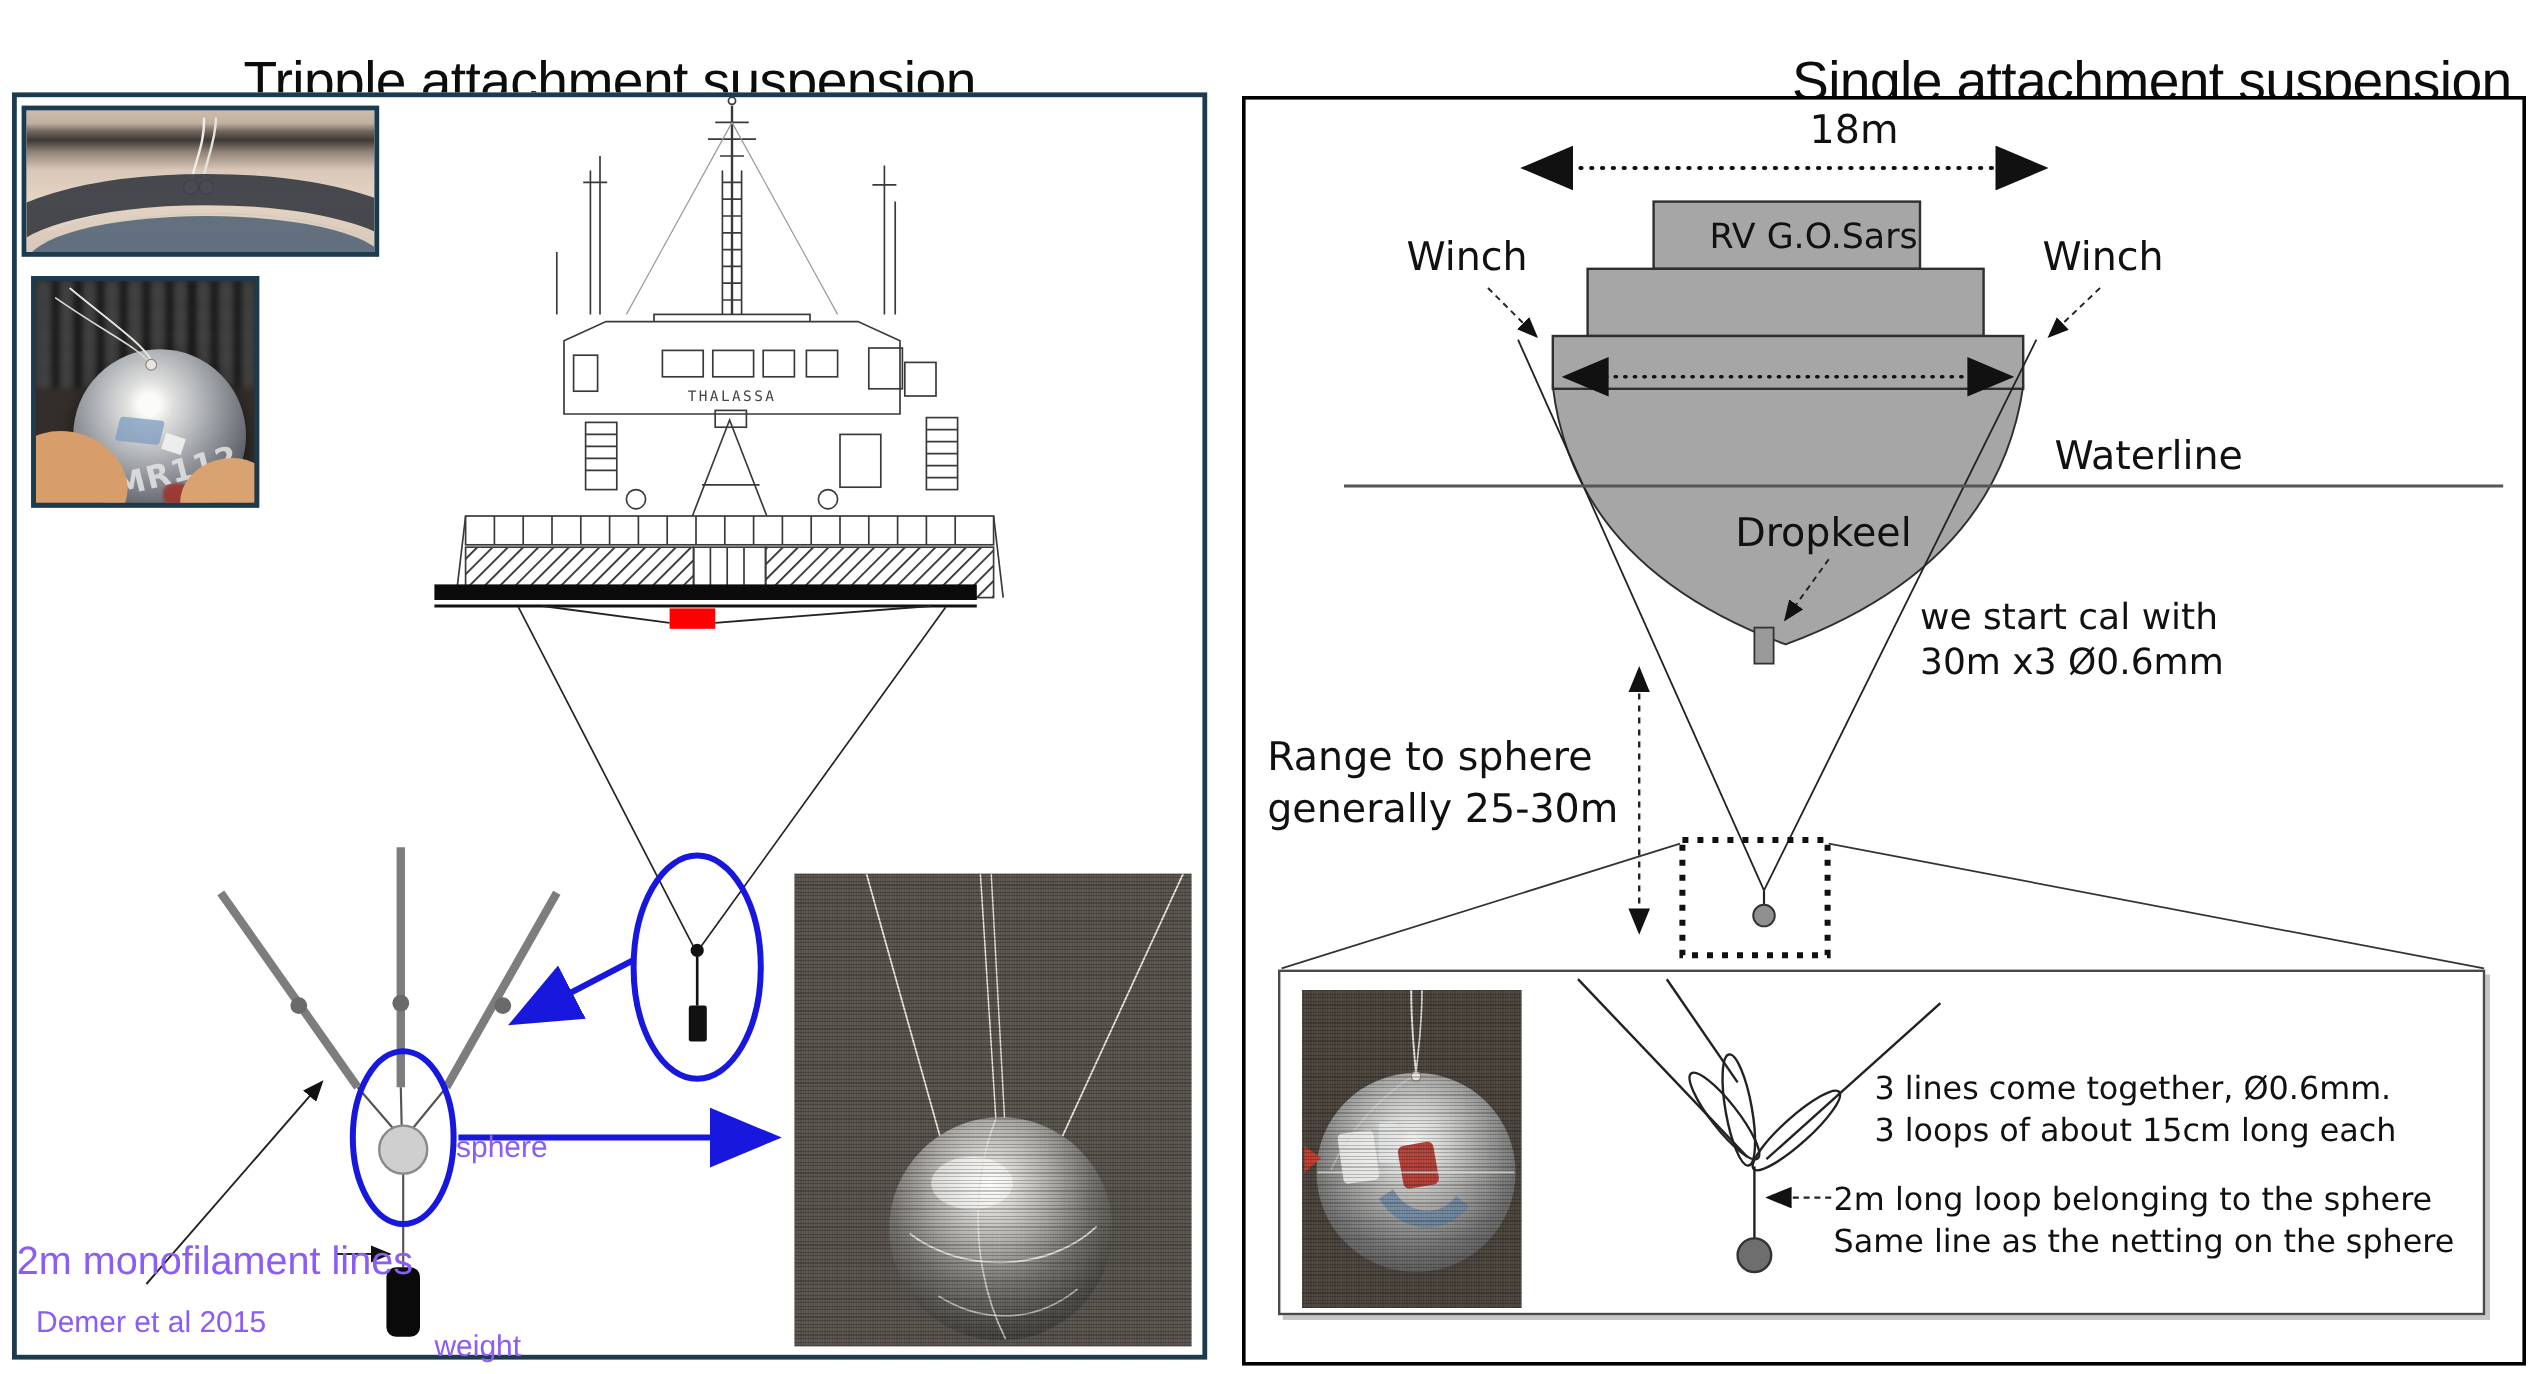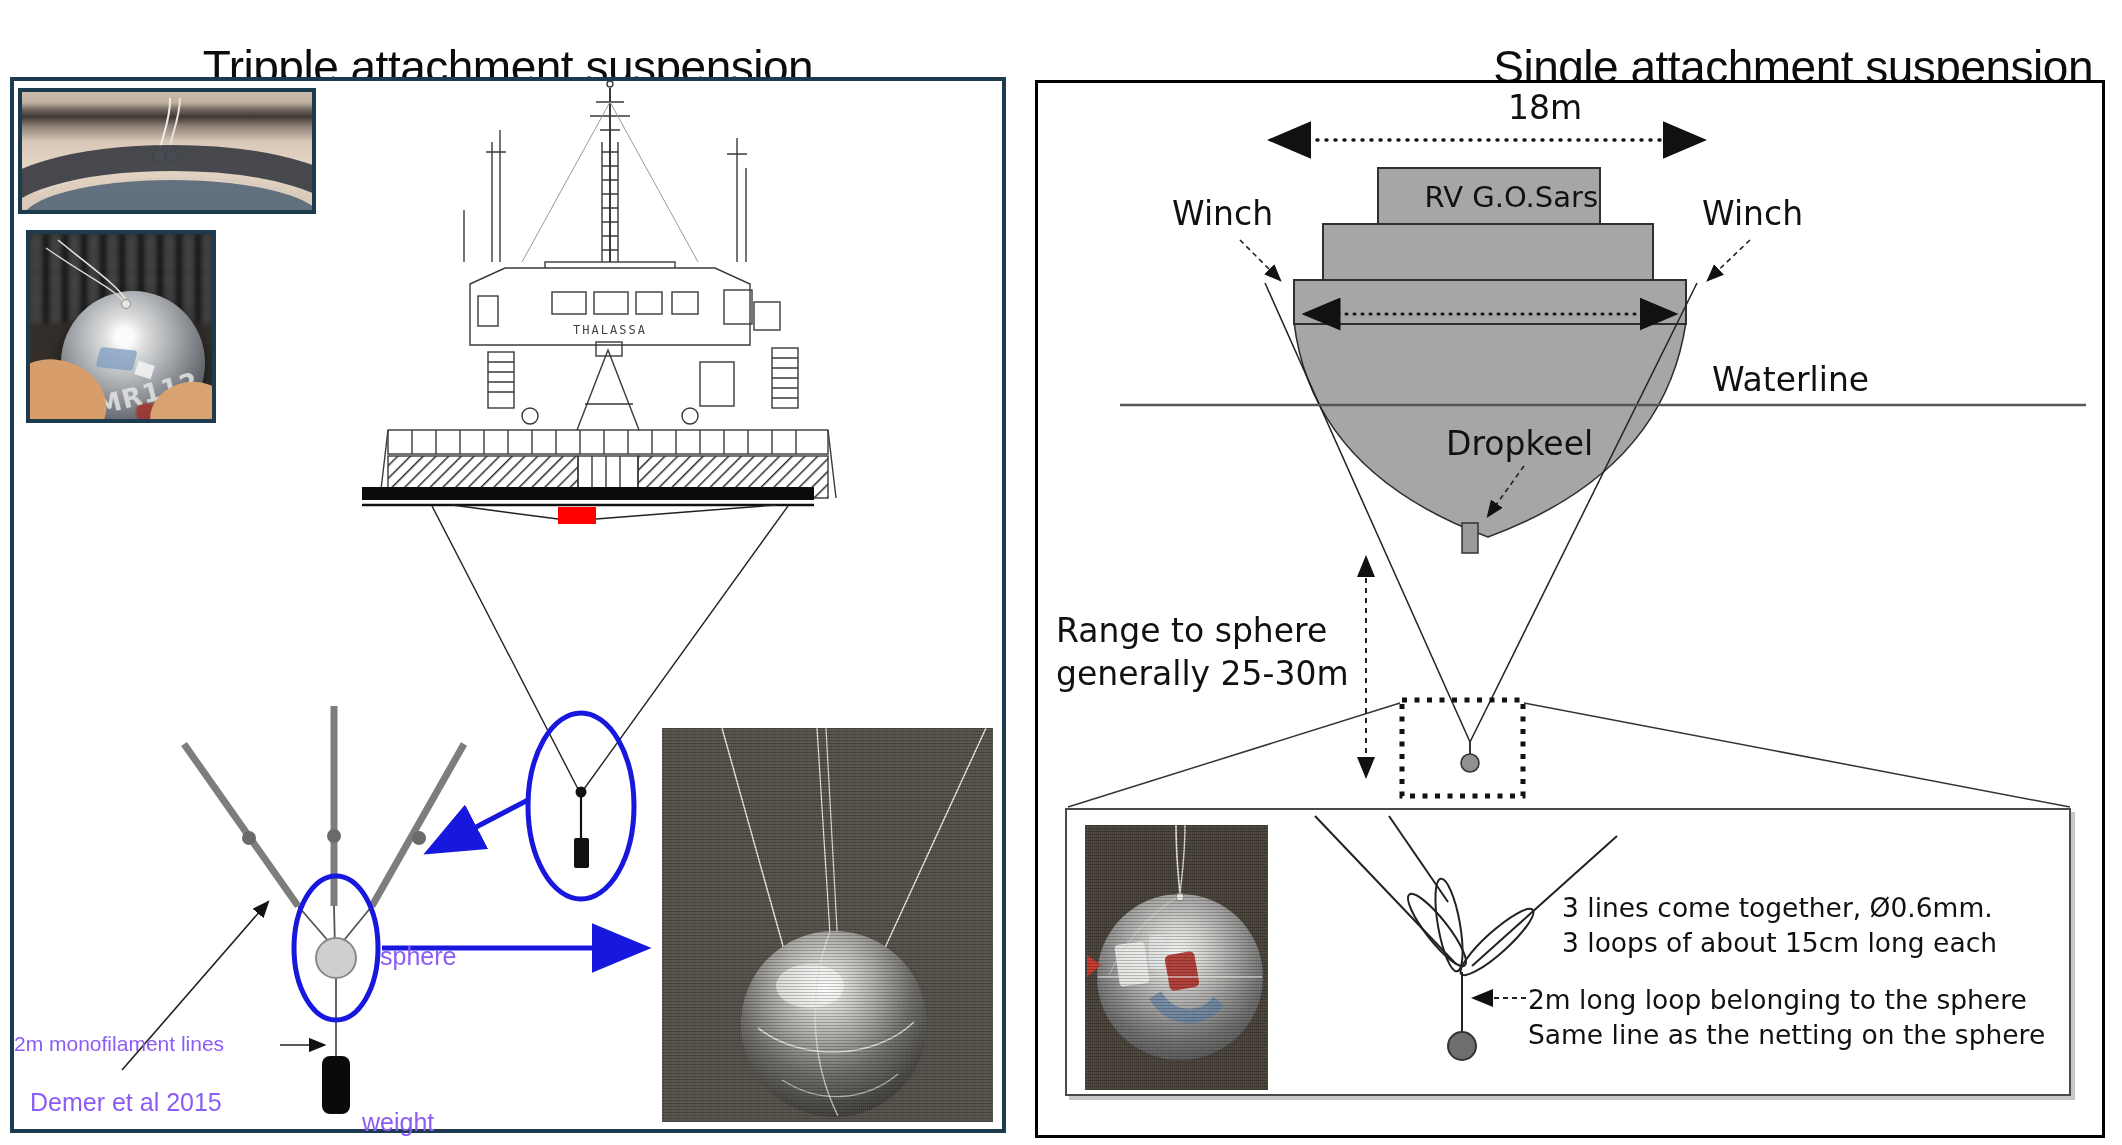--- a/index.html
+++ b/index.html
@@ -264,30 +264,34 @@
       <ellipse cx="1449" cy="925" rx="11" ry="47" transform="rotate(-10 1449 925)"></ellipse>
       <ellipse cx="1497" cy="942" rx="11" ry="48" transform="rotate(48 1497 942)"></ellipse>
       <path d="M1462,972 V1032"></path>
       <circle cx="1462" cy="1046" r="14" fill="#6e6e6e" stroke="#333"></circle>
       <path d="M1526,998 L1474,998" stroke-dasharray="5 4" marker-end="url(#ah-k)"></path>
     </g>
   </svg>
 
   <div class="lbl" style="left:380px;top:942px;font-size:25px">sphere</div>
   <div class="lbl" style="left:362px;top:1108px;font-size:25px">weight</div>
-  <div class="lbl" style="left:14px;top:1032px;font-size:21px">2m monofilament lines</div>
+  <div class="lbl" style="left:14px;top:1032px;font-size:33px">2m monofilament lines</div>
   <div class="lbl" style="left:30px;top:1088px;font-size:25px">Demer et al 2015</div>
 
   <div class="vlbl" style="left:1434px;top:88px;width:222px;text-align:center;font-size:33px">18m</div>
   <div class="vlbl" style="left:1172px;top:194px;font-size:33px">Winch</div>
   <div class="vlbl" style="left:1702px;top:194px;font-size:33px">Winch</div>
   <div class="vlbl" style="left:1380px;top:180px;width:218px;text-align:right;font-size:29px">RV G.O.Sars</div>
   <div class="vlbl" style="left:1712px;top:360px;font-size:33px">Waterline</div>
   <div class="vlbl" style="left:1446px;top:424px;font-size:33px">Dropkeel</div>
 
+  <div class="vlbl two-line" style="left:1600px;top:496px;font-size:30px;line-height:1.27">
+    <span>we start cal with</span>
+    <span>30m x3 Ø0.6mm</span>
+  </div>
   <div class="vlbl two-line" style="left:1056px;top:610px;font-size:33px;line-height:1.3">
     <span>Range to sphere</span>
     <span>generally 25-30m</span>
   </div>
   <div class="vlbl two-line" style="left:1562px;top:890px;font-size:26.5px;line-height:1.33">
     <span>3 lines come together, Ø0.6mm.</span>
     <span>3 loops of about 15cm long each</span>
   </div>
   <div class="vlbl two-line" style="left:1528px;top:982px;font-size:26.5px;line-height:1.33">
     <span>2m long loop belonging to the sphere</span>

